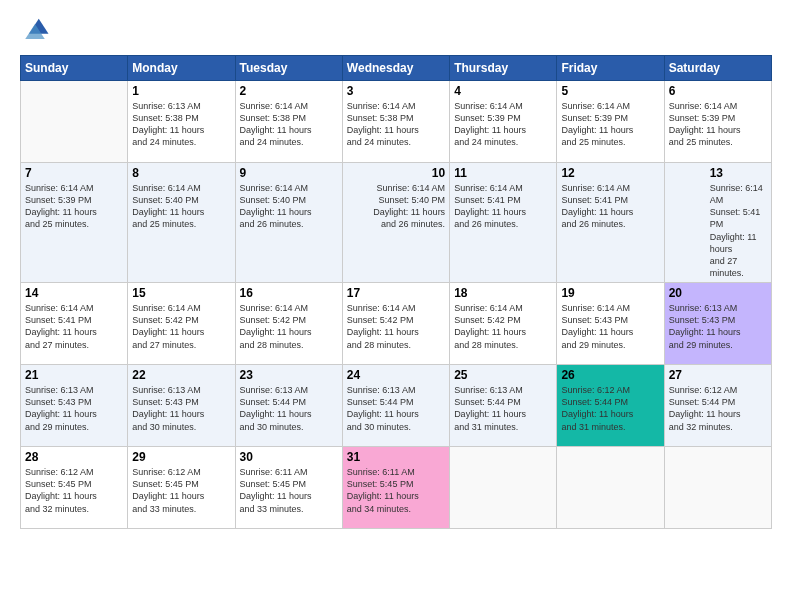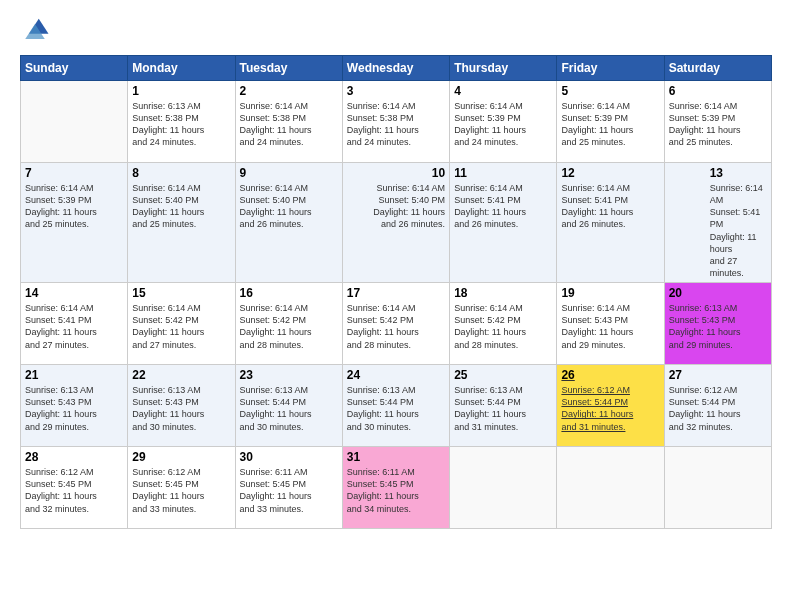--- a/index.html
+++ b/index.html
@@ -271,21 +271,21 @@
 Daylight: 11 hours
 and 28 minutes.</div>
           </td>
           <td style="background-color: rgb(255, 255, 255);">
             <span class="day-num">19</span>
             <div class="day-info" style="white-space: pre-line;">Sunrise: 6:14 AM
 Sunset: 5:43 PM
 Daylight: 11 hours
 and 29 minutes.</div>
           </td>
-          <td style="background-color: #d946ef; margin-top: 20px;">
+          <td style="background-color: #c4b5fd; margin-top: 20px;">
             <span class="day-num">20</span>
             <div class="day-info" style="white-space: pre-line;">Sunrise: 6:13 AM
 Sunset: 5:43 PM
 Daylight: 11 hours
 and 29 minutes.</div>
           </td>
         </tr>
         <tr>
           <td style="background-color: rgb(238, 243, 250);">
             <span class="day-num">21</span>
@@ -315,21 +315,21 @@
 Daylight: 11 hours
 and 30 minutes.</div>
           </td>
           <td style="background-color: rgb(238, 243, 250);">
             <span class="day-num">25</span>
             <div class="day-info" style="white-space: pre-line;">Sunrise: 6:13 AM
 Sunset: 5:44 PM
 Daylight: 11 hours
 and 31 minutes.</div>
           </td>
-          <td style="background-color: #fde047; text-decoration: underline;">
+          <td style="background-color: #14b8a6;">
             <span class="day-num">26</span>
             <div class="day-info" style="white-space: pre-line;">Sunrise: 6:12 AM
 Sunset: 5:44 PM
 Daylight: 11 hours
 and 31 minutes.</div>
           </td>
           <td style="background-color: rgb(238, 243, 250);">
             <span class="day-num">27</span>
             <div class="day-info" style="white-space: pre-line;">Sunrise: 6:12 AM
 Sunset: 5:44 PM

